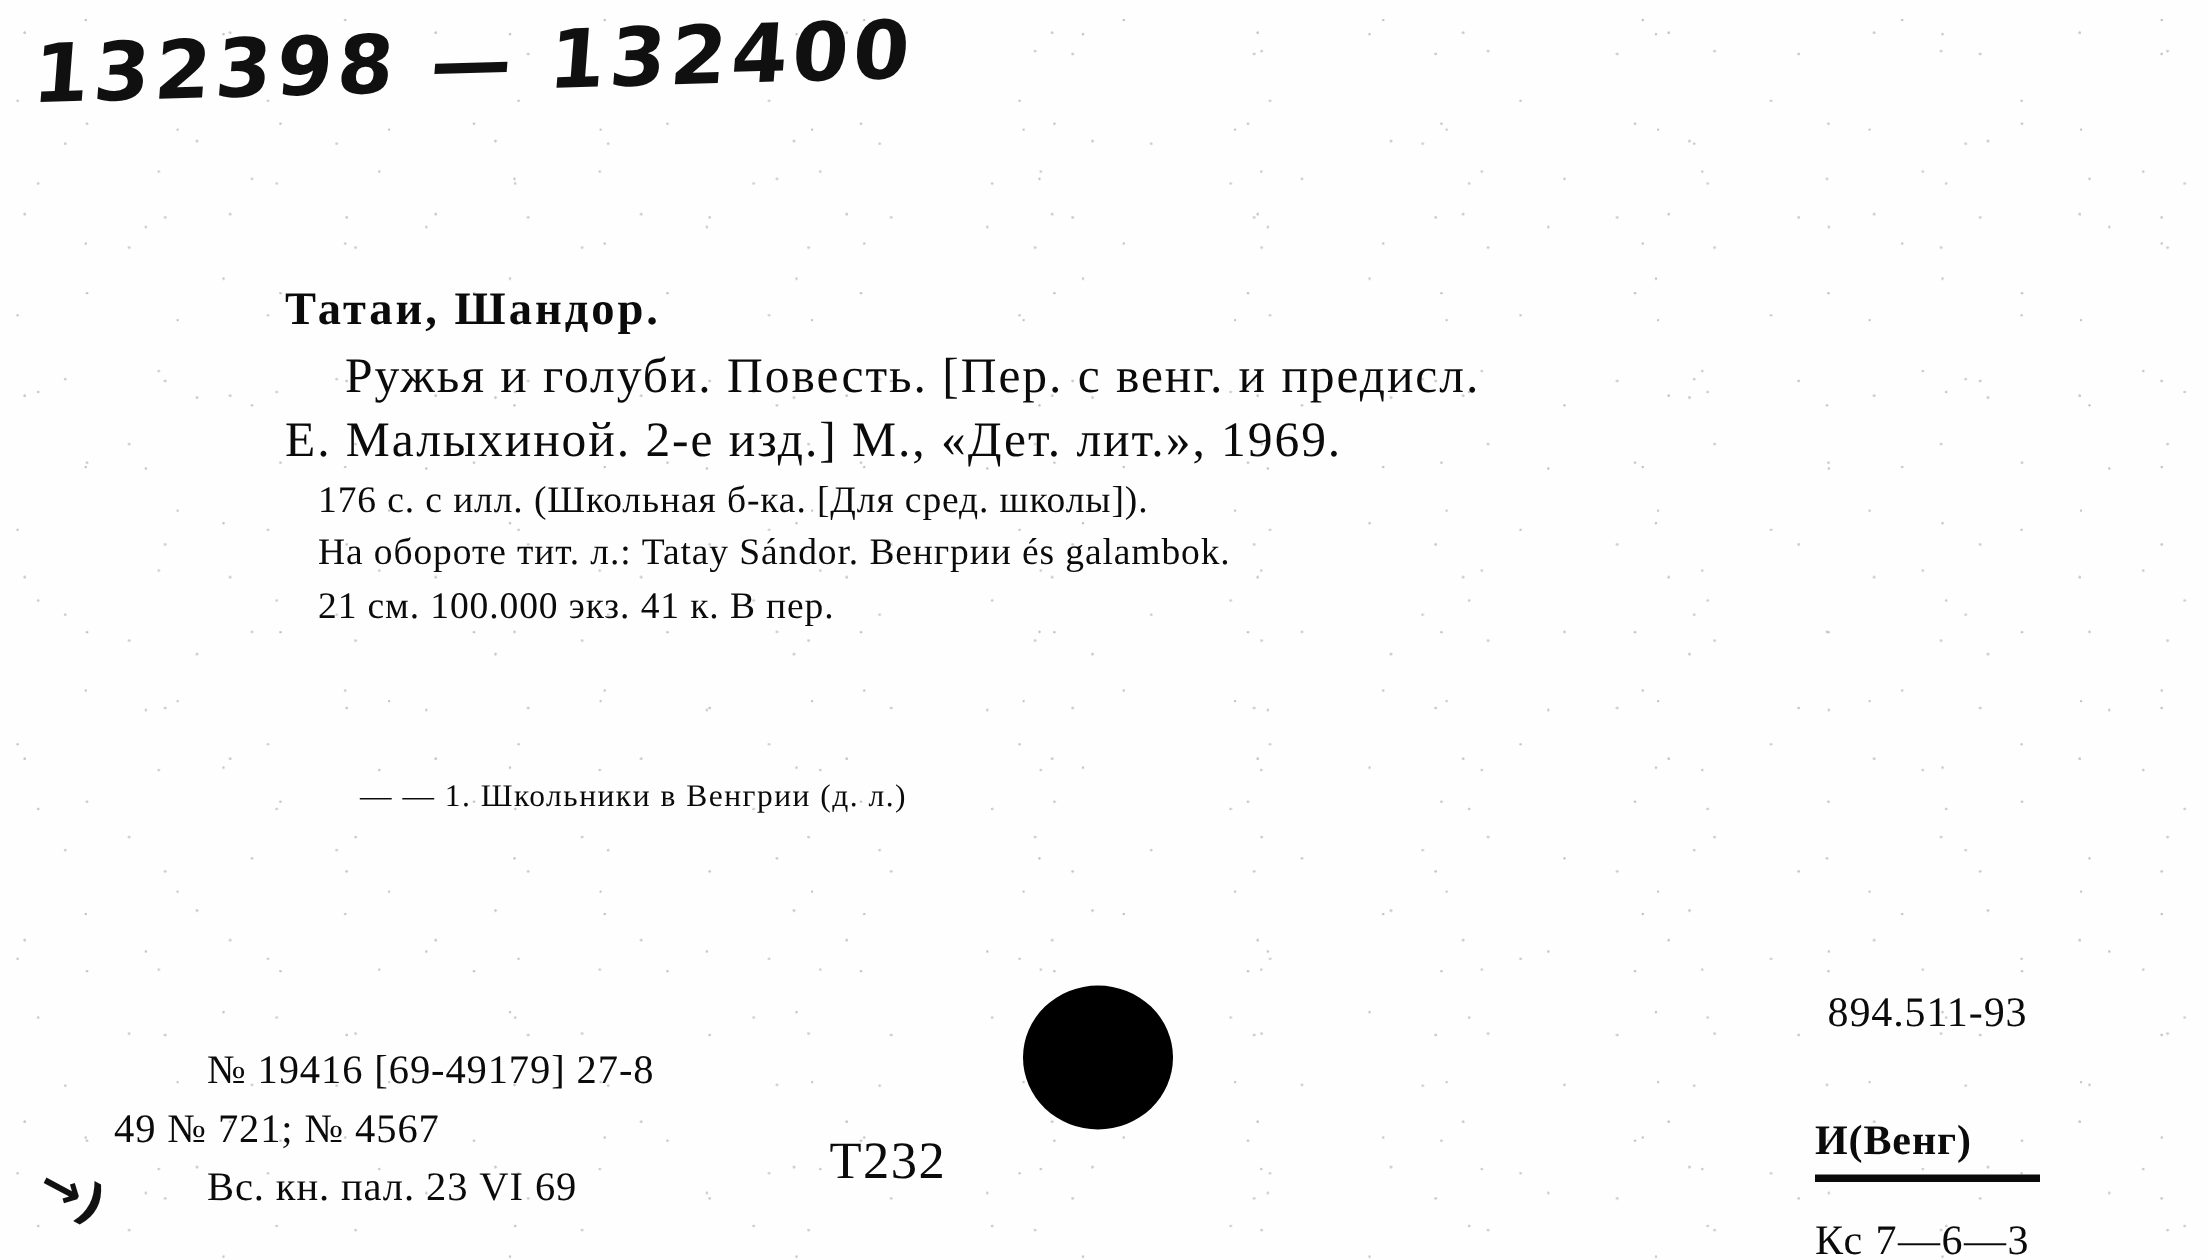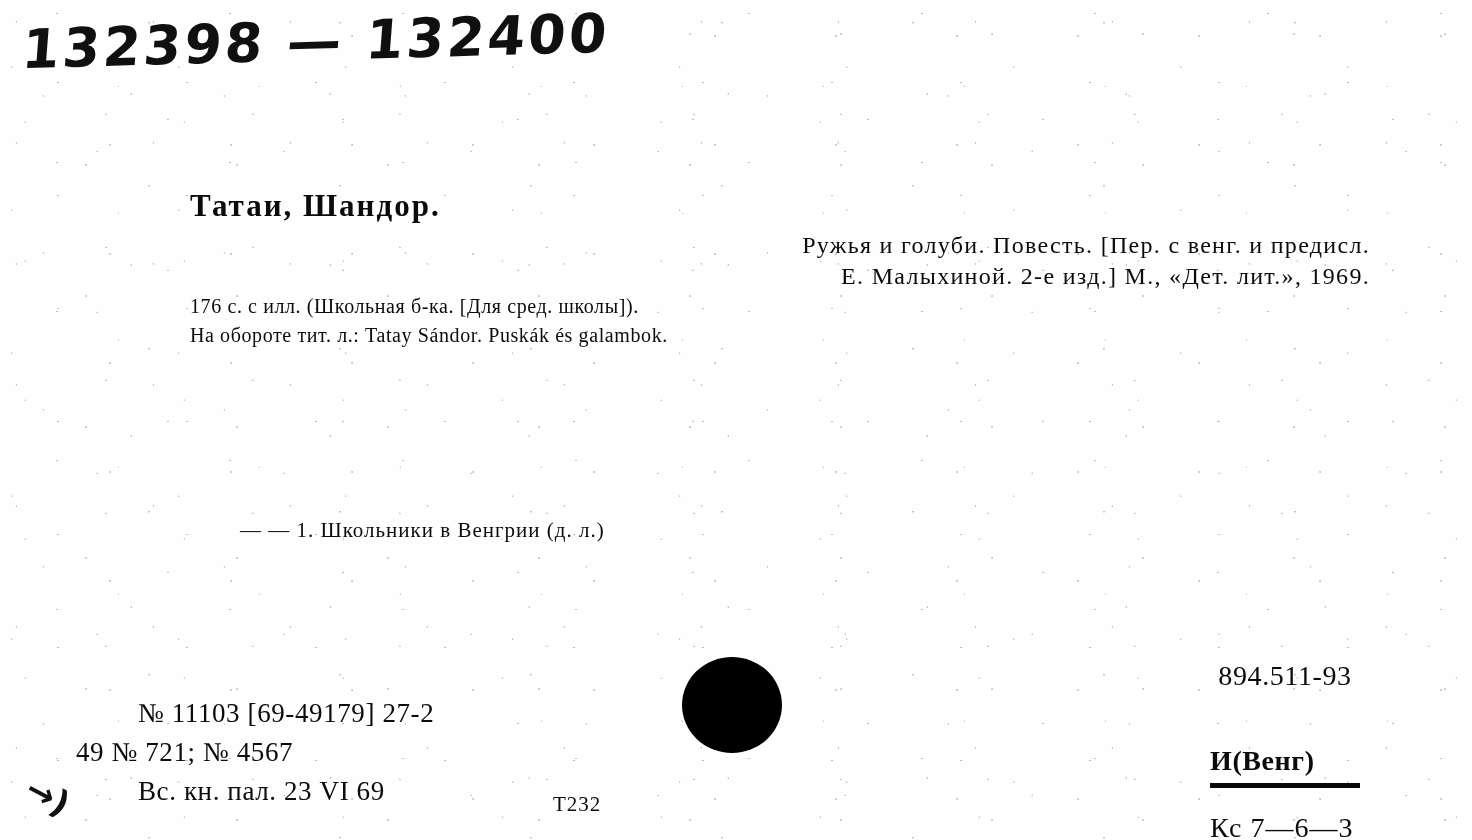--- a/index.html
+++ b/index.html
@@ -68,32 +68,32 @@
     top: 188px;
     width: 1180px;
   }
   .author {
     font-size: 31px;
     font-weight: 700;
     letter-spacing: 2.0px;
     margin-bottom: 6px;
   }
   .title-line {
-    font-size: 24px;
+    font-size: 33px;
     letter-spacing: 1.3px;
     line-height: 1.30;
     white-space: nowrap;
-    text-align: right;
   }
   .title-line.first { text-indent: 40px; }
   .detail {
-    font-size: 20px;
+    font-size: 25px;
     letter-spacing: 0.6px;
     line-height: 1.42;
     white-space: nowrap;
+    margin-left: 22px;
   }
   .detail.bold-lead { font-weight: 400; }
 
   #tracing {
     position: absolute;
     left: 240px;
     top: 518px;
     font-size: 21px;
     letter-spacing: 1.0px;
     white-space: nowrap;
@@ -108,22 +108,22 @@
     letter-spacing: 0.6px;
     line-height: 1.45;
     white-space: nowrap;
   }
   #footer-left .row { display: block; }
   .fl-indent { padding-left: 62px; }
 
   #t-number {
     position: absolute;
     left: 553px;
-    top: 792px;
-    font-size: 21px;
+    top: 754px;
+    font-size: 35px;
     letter-spacing: 1px;
   }
 
   
   #punch-dot {
     position: absolute;
     left: 682px;
     top: 657px;
     width: 100px;
     height: 96px;
@@ -176,29 +176,30 @@
 
   <div id="noise"></div>
 
   <div id="handwritten">132398 — 132400</div>
 
   <div id="record">
     <div class="author">Татаи, Шандор.</div>
     <div class="title-line first">Ружья и голуби. Повесть. [Пер. с венг. и предисл.</div>
     <div class="title-line">Е. Малыхиной. 2-е изд.]     М., «Дет. лит.», 1969.</div>
     <div class="detail">176 с. с илл. (Школьная б-ка. [Для сред. школы]).</div>
-    <div class="detail bold-lead">На обороте тит. л.: Tatay Sándor. Puskák és galambok.</div>
+    <div class="detail bold-lead">На обороте тит. л.: Tatay Sándor. Венгрии és galambok.</div>
+    <div class="detail">21 см. 100.000 экз. 41 к. В пер.</div>
   </div>
 
   <div id="tracing">— — 1. Школьники в Венгрии (д. л.)</div>
 
   <div id="punch-dot"></div>
 
   <div id="footer-left">
-    <span class="row fl-indent">№ 11103 [69-49179] 27-2</span>
+    <span class="row fl-indent">№ 19416 [69-49179] 27-8</span>
     <span class="row">49 № 721; № 4567</span>
     <span class="row fl-indent">Вс. кн. пал. 23 VI 69</span>
   </div>
 
   <div id="t-number">Т232</div>
 
   <div id="footer-right">
     <span class="udc">894.511-93</span>
     <span class="lang">И(Венг)</span>
     <span class="kc">Кс 7—6—3</span>

